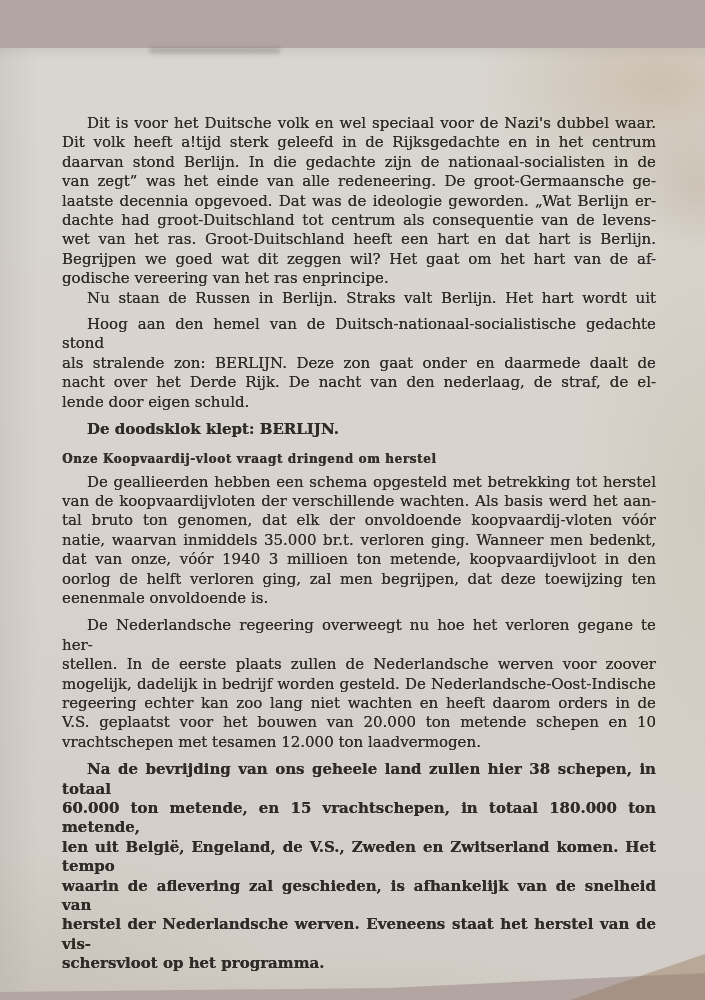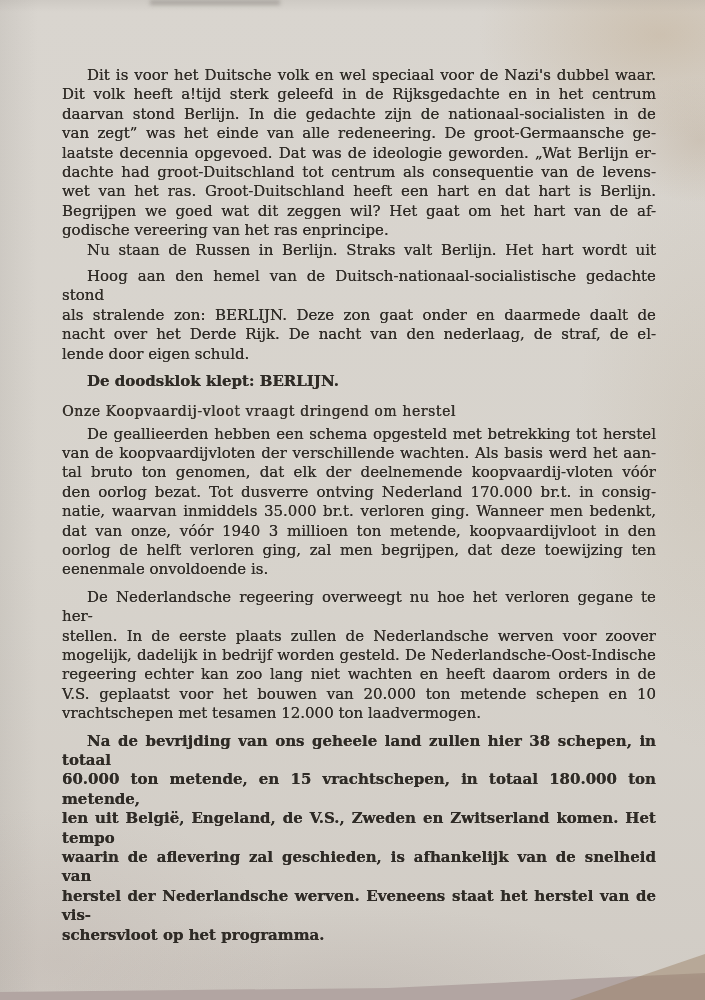--- a/index.html
+++ b/index.html
@@ -8,21 +8,21 @@
     --desk:#b2a5a2;
     --stain:#b0926a;
   }
   html,body{margin:0;padding:0;}
   body{
     width:705px;height:1000px;
     background:var(--desk);
     font-family:"DejaVu Serif","Liberation Serif",serif;
     overflow:hidden;position:relative;
   }
-  .scan{position:absolute;inset:0;}
+  .scan{position:absolute;inset:0;margin-top:48px;}
   .paper{
     position:absolute;inset:0;
     background:
       radial-gradient(ellipse 260px 150px at 660px 35px, rgba(176,146,106,0.30), rgba(176,146,106,0) 70%),
       radial-gradient(ellipse 120px 90px at 700px 140px, rgba(160,130,95,0.22), transparent 70%),
       radial-gradient(ellipse 180px 420px at 705px 450px, rgba(170,150,120,0.16), transparent 72%),
       radial-gradient(ellipse 320px 220px at 60px 960px, rgba(150,130,125,0.14), transparent 70%),
       radial-gradient(ellipse 400px 120px at 350px 995px, rgba(150,135,130,0.18), transparent 75%),
       linear-gradient(to right, rgba(110,105,100,0.10), transparent 38px),
       linear-gradient(to bottom, rgba(110,105,100,0.10), transparent 12px),
@@ -46,21 +46,21 @@
     position:absolute;left:62px;top:66px;width:594px;
     color:var(--ink);
     font-size:15px;line-height:19.4px;
     text-shadow:0 0 0.4px rgba(47,43,38,0.9);
   }
   .para{margin:0;}
   .line{text-align:justify;text-align-last:justify;white-space:normal;}
   .line.pfirst{text-indent:25px;}
   .line.plast{text-align-last:left;}
   .heading{
-    font-weight:normal;font-size:14px;line-height:22px;
+    font-weight:bold;font-size:12px;line-height:22px;
     letter-spacing:0.6px;color:#35302a;
     text-shadow:0.4px 0 0 #35302a;
   }
   .sec-3{margin-top:7px;}
   .sec-4{margin-top:8px;font-weight:bold;}
   .sec-5{margin-top:8px;margin-bottom:3px;}
   .sec-7{margin-top:8px;}
   .sec-8{margin-top:8px;font-weight:bold;}
 </style>
 </head>
@@ -90,22 +90,21 @@
           <div class="line">nacht over het Derde Rijk. De nacht van den nederlaag, de straf,  de  el-</div>
           <div class="line plast">lende door eigen schuld.</div>
         </div>
         <div class="para sec-4">
           <div class="line pfirst plast">De doodsklok klept: BERLIJN.</div>
         </div>
         <div class="heading sec-5">Onze Koopvaardij-vloot vraagt dringend om herstel</div>
         <div class="para sec-6">
           <div class="line pfirst">De geallieerden hebben een schema opgesteld met betrekking tot  herstel</div>
           <div class="line">van de koopvaardijvloten der verschillende wachten. Als basis werd het aan-</div>
-          <div class="line">tal bruto ton genomen, dat elk der deelnemende koopvaardij-vloten vóór</div>
-          <div class="line">den oorlog bezat. Tot dusverre ontving Nederland 170.000 br.t. in  consig-</div>
+          <div class="line">tal bruto ton genomen, dat elk der onvoldoende koopvaardij-vloten vóór</div>
           <div class="line">natie, waarvan inmiddels 35.000 br.t. verloren ging. Wanneer men bedenkt,</div>
           <div class="line">dat van onze, vóór 1940 3 millioen ton metende, koopvaardijvloot  in  den</div>
           <div class="line">oorlog de helft verloren ging, zal men begrijpen, dat  deze  toewijzing  ten</div>
           <div class="line plast">eenenmale onvoldoende is.</div>
         </div>
         <div class="para sec-7">
           <div class="line pfirst">De Nederlandsche regeering overweegt nu hoe het verloren gegane te her-</div>
           <div class="line">stellen. In de eerste plaats zullen de Nederlandsche  werven  voor  zoover</div>
           <div class="line">mogelijk, dadelijk in bedrijf worden gesteld. De Nederlandsche-Oost-Indische</div>
           <div class="line">regeering echter kan zoo lang niet wachten en heeft daarom  orders  in  de</div>

